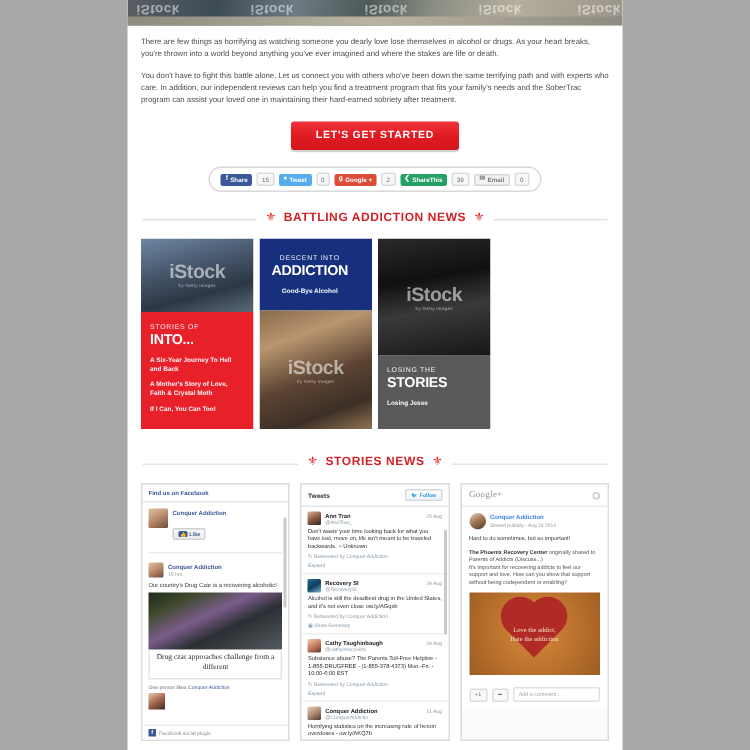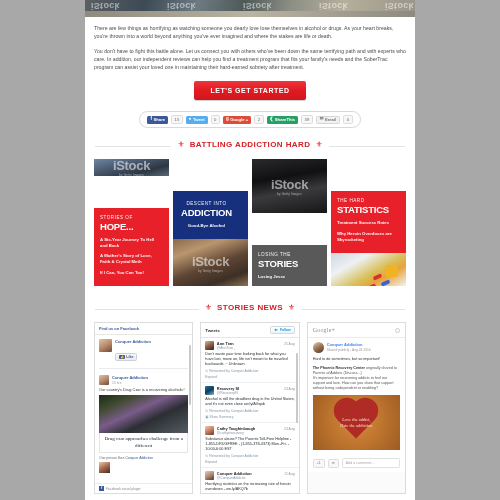--- a/index.html
+++ b/index.html
@@ -124,21 +124,21 @@
   }
   .bimg { position:relative; overflow:hidden; }
   .bimg .wm {
     position:absolute; left:50%; top:50%;
     transform:translate(-50%,-50%);
     color:rgba(255,255,255,.55);
     font-size:13px; font-weight:bold;
     letter-spacing:-.3px; white-space:nowrap;
   }
   .bimg .wm small { display:block; font-size:3px; font-weight:normal; letter-spacing:.2px; text-align:center;}
-  .bpanel { padding:7px 14px 6px 6px; flex:1;margin-top:32px; }
+  .bpanel { padding:7px 14px 6px 6px; flex:1; }
   .bkicker { font-size:4.6px; letter-spacing:.5px; color:rgba(255,255,255,.92); margin-bottom:2px; }
   .btitle { font-size:9.5px; font-weight:bold; color:#fff; letter-spacing:-.2px; margin-bottom:5px; line-height:10px; }
   .blist { list-style:none; }
   .blist li { font-size:4.3px; font-weight:bold; line-height:6px; color:rgba(255,255,255,.95); margin-bottom:4.5px; }
   .bsub { font-size:4.3px; font-weight:bold; color:rgba(255,255,255,.95); line-height:6px; }
 
   
   .c1-img { height:60px; background: linear-gradient(165deg,#6d87a3 0%,#47566b 40%,#2d3744 70%,#5b6a78 100%); }
   .c1-panel { background:#e8202a; }
   
@@ -313,37 +313,37 @@
         <span>Email</span>
       </div>
       <span class="scount">0</span>
     </div>
   </div>
 
   <div class="section-head">
     <div class="rule"></div>
     <div class="inner">
       <span class="ribbon">⚜</span>
-      <span class="section-title">BATTLING ADDICTION HARD</span>
+      <span class="section-title">BATTLING ADDICTION NEWS</span>
       <span class="ribbon">⚜</span>
     </div>
   </div>
 
   <div class="blog-grid">
 
     <div class="bcard">
       <div class="bimg c1-img">
         <span class="wm">
           <span>iStock</span>
           <small>by Getty Images</small>
         </span>
       </div>
       <div class="bpanel c1-panel">
         <div class="bkicker">STORIES OF</div>
-        <div class="btitle">HOPE...</div>
+        <div class="btitle">INTO...</div>
         <ul class="blist">
           <li>A Six-Year Journey To Hell and Back</li>
           <li>A Mother's Story of Love, Faith &amp; Crystal Meth</li>
           <li>If I Can, You Can Too!</li>
         </ul>
       </div>
     </div>
 
     <div class="bcard">
       <div class="bpanel c2-panel" style="flex:none;text-align:center;">
@@ -366,39 +366,20 @@
           <small>by Getty Images</small>
         </span>
       </div>
       <div class="bpanel c3-panel">
         <div class="bkicker">LOSING THE</div>
         <div class="btitle">STORIES</div>
         <div class="bsub">Losing Jesse</div>
       </div>
     </div>
 
-    <div class="bcard">
-      <div class="bpanel c4-panel" style="flex:none;">
-        <div class="bkicker">THE HARD</div>
-        <div class="btitle">STATISTICS</div>
-        <ul class="blist">
-          <li>Treatment Success Rates</li>
-          <li>Why Heroin Overdoses are Skyrocketing</li>
-        </ul>
-      </div>
-      <div class="bimg c4-img" style="flex:1">
-        <div class="pills">
-          <div class="pill" style="left:42px;top:22px;width:9px;height:4px;background:#d9312c;transform:rotate(-25deg)"></div>
-          <div class="pill" style="left:50px;top:28px;width:9px;height:4px;background:#3b63c9;transform:rotate(-25deg)"></div>
-          <div class="pill" style="left:36px;top:32px;width:9px;height:4px;background:#d9312c;transform:rotate(-25deg)"></div>
-          <div class="pill" style="left:46px;top:38px;width:8px;height:4px;background:#e8e8e8;transform:rotate(-20deg)"></div>
-          <div class="pill" style="left:54px;top:12px;width:13px;height:12px;border-radius:3px;background:#f0b323"></div>
-        </div>
-      </div>
-    </div>
   </div>
 
   <div class="section-head">
     <div class="rule"></div>
     <div class="inner">
       <span class="ribbon">⚜</span>
       <span class="section-title">STORIES NEWS</span>
       <span class="ribbon">⚜</span>
     </div>
   </div>

